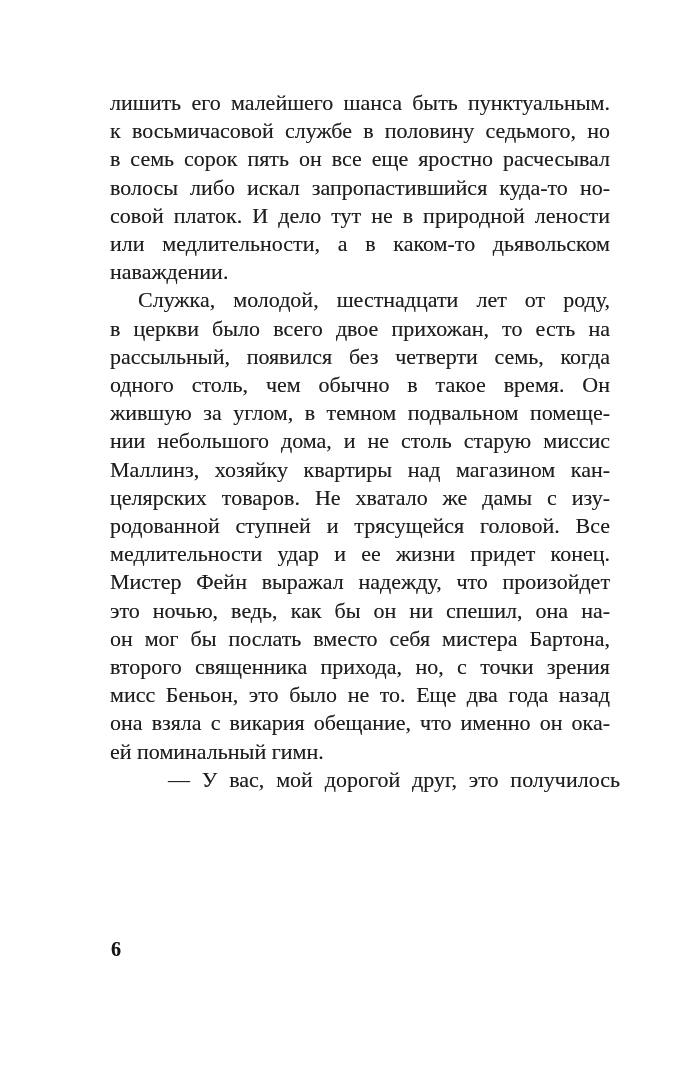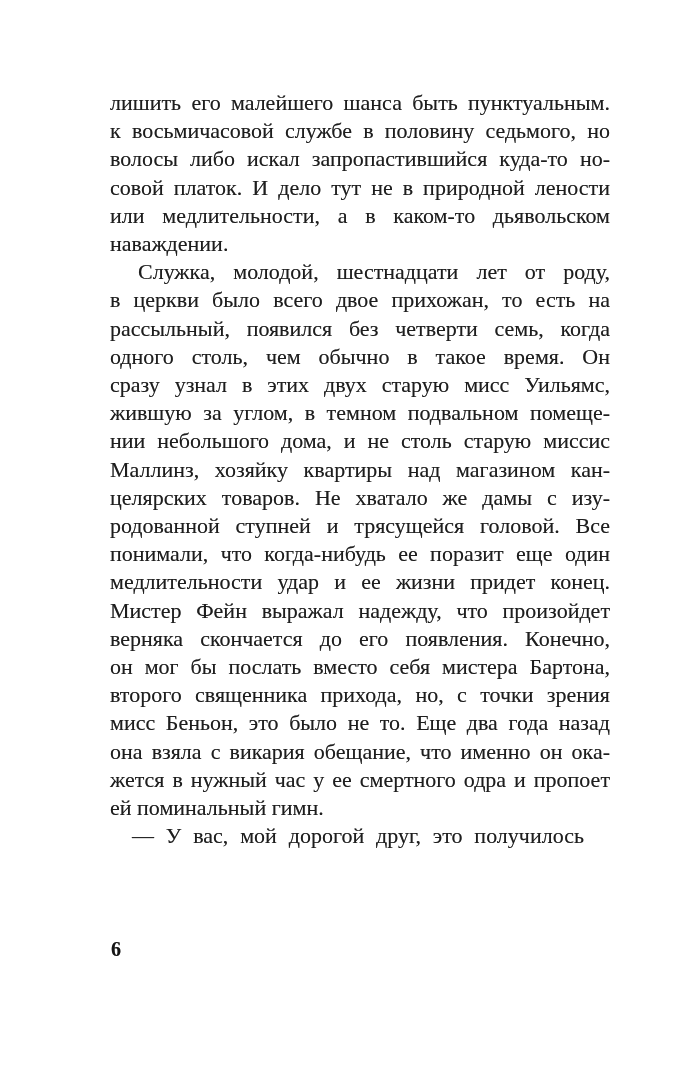--- a/index.html
+++ b/index.html
@@ -35,21 +35,21 @@
     white-space: normal;
   }
   .line.flush-last {
     text-align-last: left;
     font-family: Liberation Serif, serif;
   }
   .para.indented .line.first-line {
     padding-left: 28px;
   }
   .para.dialogue {
-    margin-left: 22px;
+    margin-left: 58px;
     width: 452px;
   }
   .page-number {
     position: absolute;
     left: 111px;
     top: 935px;
     width: 30px;
     font-family: "Liberation Serif", serif;
     font-size: 20px;
     font-weight: 700;
@@ -59,45 +59,43 @@
   }
 </style>
 </head>
 <body>
 
 <div class="page">
   <div class="text-block" id="text-block">
       <div class="para continuation">
         <div class="line first-line">лишить его малейшего шанса быть пунктуальным.</div>
         <div class="line">к восьмичасовой службе в половину седьмого, но</div>
+        <div class="line">в семь сорок пять он все еще яростно расчесывал</div>
         <div class="line">волосы либо искал запропастившийся куда-то но-</div>
         <div class="line">совой платок. И дело тут не в природной лености</div>
         <div class="line">или медлительности, а в каком-то дьявольском</div>
         <div class="line flush-last">наваждении.</div>
       </div>
       <div class="para indented">
         <div class="line first-line">Служка, молодой, шестнадцати лет от роду,</div>
         <div class="line">в церкви было всего двое прихожан, то есть на</div>
         <div class="line">рассыльный, появился без четверти семь, когда</div>
         <div class="line">одного столь, чем обычно в такое время. Он</div>
-        <div class="line">сразу узнал в этих двух старую мисс Уильямс,</div>
         <div class="line">жившую за углом, в темном подвальном помеще-</div>
         <div class="line">нии небольшого дома, и не столь старую миссис</div>
         <div class="line">Маллинз, хозяйку квартиры над магазином кан-</div>
         <div class="line">целярских товаров. Не хватало же дамы с изу-</div>
         <div class="line">родованной ступней и трясущейся головой. Все</div>
-        <div class="line">понимали, что когда-нибудь ее поразит еще один</div>
         <div class="line">медлительности удар и ее жизни придет конец.</div>
         <div class="line">Мистер Фейн выражал надежду, что произойдет</div>
-        <div class="line">верняка скончается до его появления. Конечно,</div>
+        <div class="line">это ночью, ведь, как бы он ни спешил, она на-</div>
         <div class="line">он мог бы послать вместо себя мистера Бартона,</div>
         <div class="line">второго священника прихода, но, с точки зрения</div>
         <div class="line">мисс Беньон, это было не то. Еще два года назад</div>
         <div class="line">она взяла с викария обещание, что именно он ока-</div>
-        <div class="line">жется в нужный час у ее смертного одра и пропоет</div>
         <div class="line flush-last">ей поминальный гимн.</div>
       </div>
       <div class="para dialogue">
         <div class="line first-line">— У вас, мой дорогой друг, это получилось</div>
       </div>
     </div>
   <div class="page-number">6</div>
 </div>
 
 </body></html>

